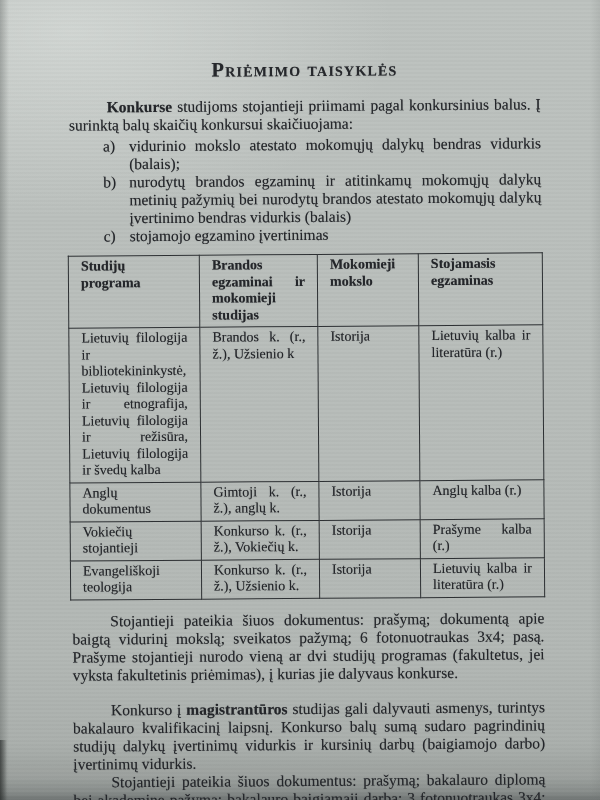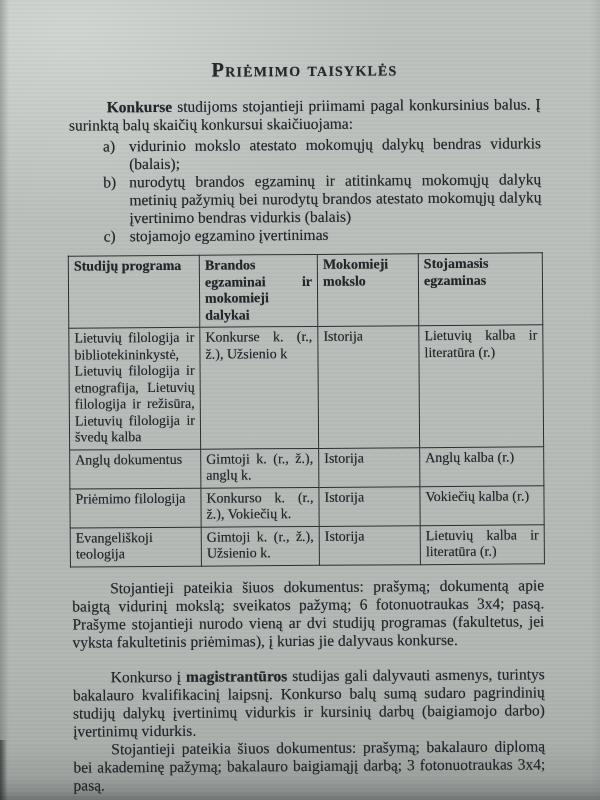--- a/index.html
+++ b/index.html
@@ -45,21 +45,21 @@
   .list { margin-top:3px; }
   .li { position:relative; padding-left:60px; }
   .marker { position:absolute; left:34px; }
   table.programs {
     border-collapse:collapse; table-layout:fixed;
     width:474px; margin:10px 0 0 -2px;
     font-size:14px; line-height:16.5px;
   }
   .programs th, .programs td {
     border:1.6px solid #2d3033;
-    padding:2px 5px 3px; vertical-align:top; text-align:justify;
+    padding:2px 12px 3px; vertical-align:top; text-align:justify;
   }
   .programs th { font-weight:bold; }
   .para { margin:12px 0 0; text-indent:38px; }
   .para.gap { margin-top:17px; }
   .para.cont { margin-top:0; }
 </style>
 </head>
 <body>
 
 <div class="photo">
@@ -87,47 +87,47 @@
     <table class="programs">
       <colgroup>
         <col style="width:131px">
           <col style="width:118px">
           <col style="width:101px">
           <col style="width:124px">
       </colgroup>
       <thead>
         <tr>
           <th>Studijų programa</th>
-          <th>Brandos egzaminai ir mokomieji dalykai</th>
+          <th>Brandos egzaminai ir mokomieji studijas</th>
           <th>Mokomieji mokslo</th>
           <th>Stojamasis egzaminas</th>
         </tr>
       </thead>
       <tbody>
         <tr>
           <td>Lietuvių filologija ir bibliotekininkystė, Lietuvių filologija ir etnografija, Lietuvių filologija ir režisūra, Lietuvių filologija ir švedų kalba</td>
-          <td>Konkurse k. (r., ž.), Užsienio k</td>
+          <td>Brandos k. (r., ž.), Užsienio k</td>
           <td>Istorija</td>
           <td>Lietuvių kalba ir literatūra (r.)</td>
         </tr>
         <tr>
           <td>Anglų dokumentus</td>
           <td>Gimtoji k. (r., ž.), anglų k.</td>
           <td>Istorija</td>
           <td>Anglų kalba (r.)</td>
         </tr>
         <tr>
-          <td>Priėmimo filologija</td>
+          <td>Vokiečių stojantieji</td>
           <td>Konkurso k. (r., ž.), Vokiečių k.</td>
           <td>Istorija</td>
-          <td>Vokiečių kalba (r.)</td>
+          <td>Prašyme kalba (r.)</td>
         </tr>
         <tr>
           <td>Evangeliškoji teologija</td>
-          <td>Gimtoji k. (r., ž.), Užsienio k.</td>
+          <td>Konkurso k. (r., ž.), Užsienio k.</td>
           <td>Istorija</td>
           <td>Lietuvių kalba ir literatūra (r.)</td>
         </tr>
       </tbody>
     </table>
 
     <p class="para">Stojantieji pateikia šiuos dokumentus: prašymą; dokumentą apie baigtą vidurinį mokslą; sveikatos pažymą; 6 fotonuotraukas 3x4; pasą. Prašyme stojantieji nurodo vieną ar dvi studijų programas (fakultetus, jei vyksta fakultetinis priėmimas), į kurias jie dalyvaus konkurse.</p>
 
     <p class="para gap"><span>Konkurso į </span><b>magistrantūros</b><span> studijas gali dalyvauti asmenys, turintys bakalauro kvalifikacinį laipsnį. Konkurso balų sumą sudaro pagrindinių studijų dalykų įvertinimų vidurkis ir kursinių darbų (baigiamojo darbo) įvertinimų vidurkis.</span></p>
 

